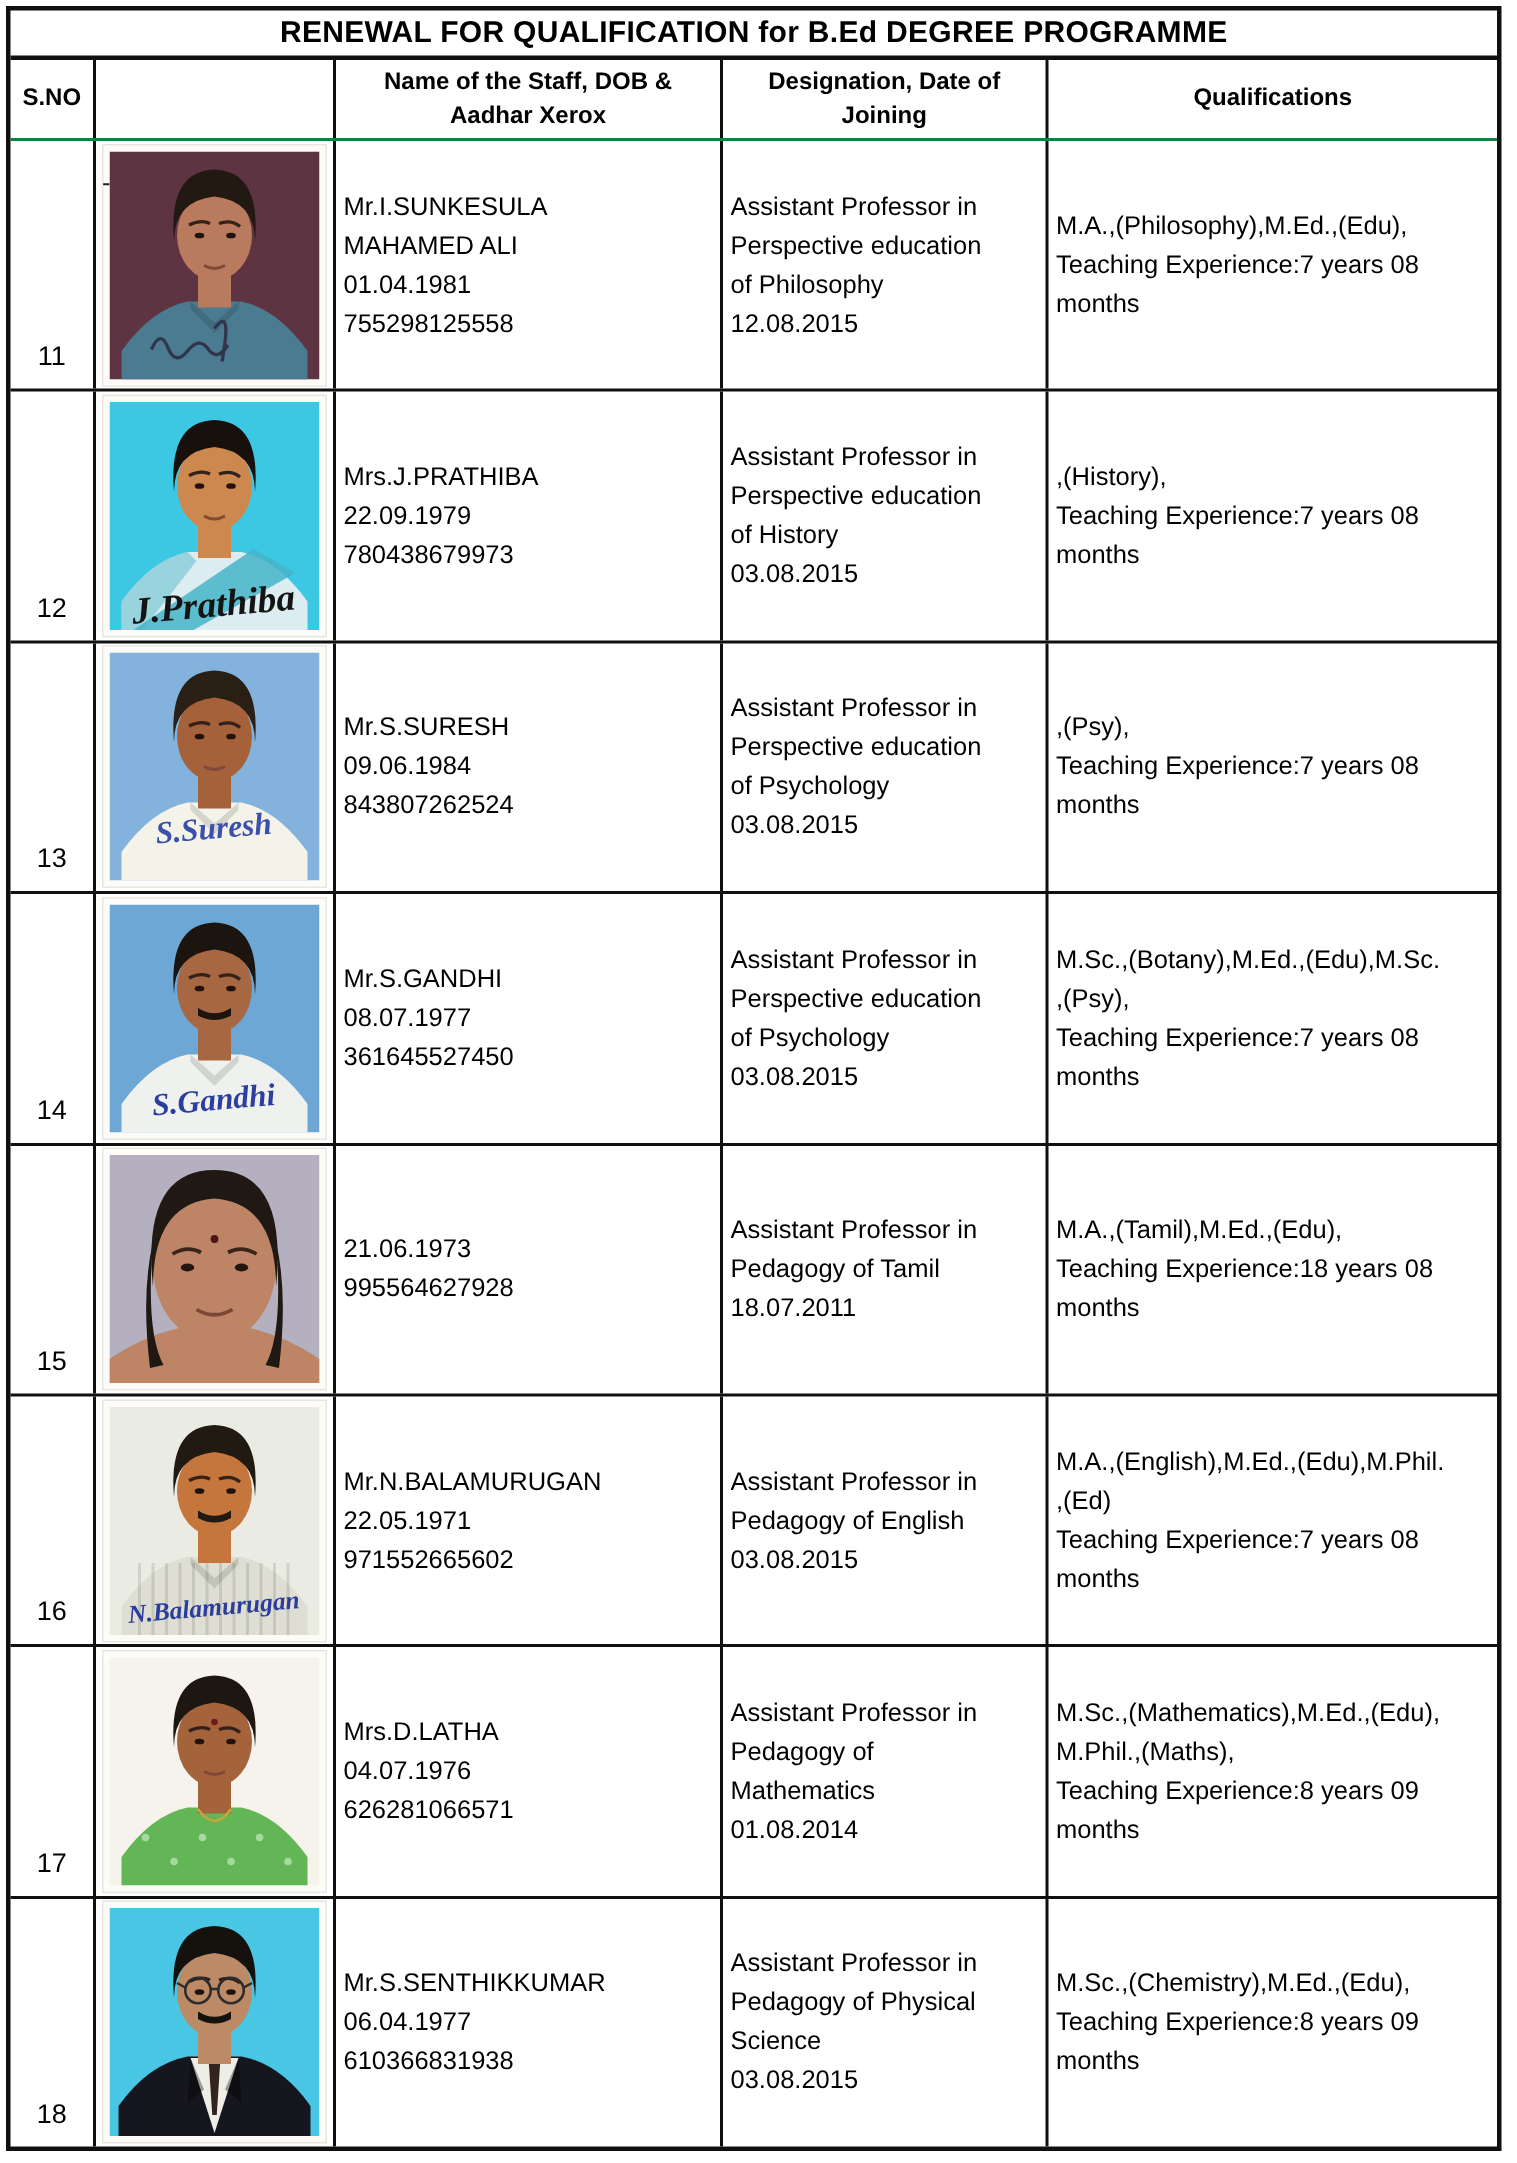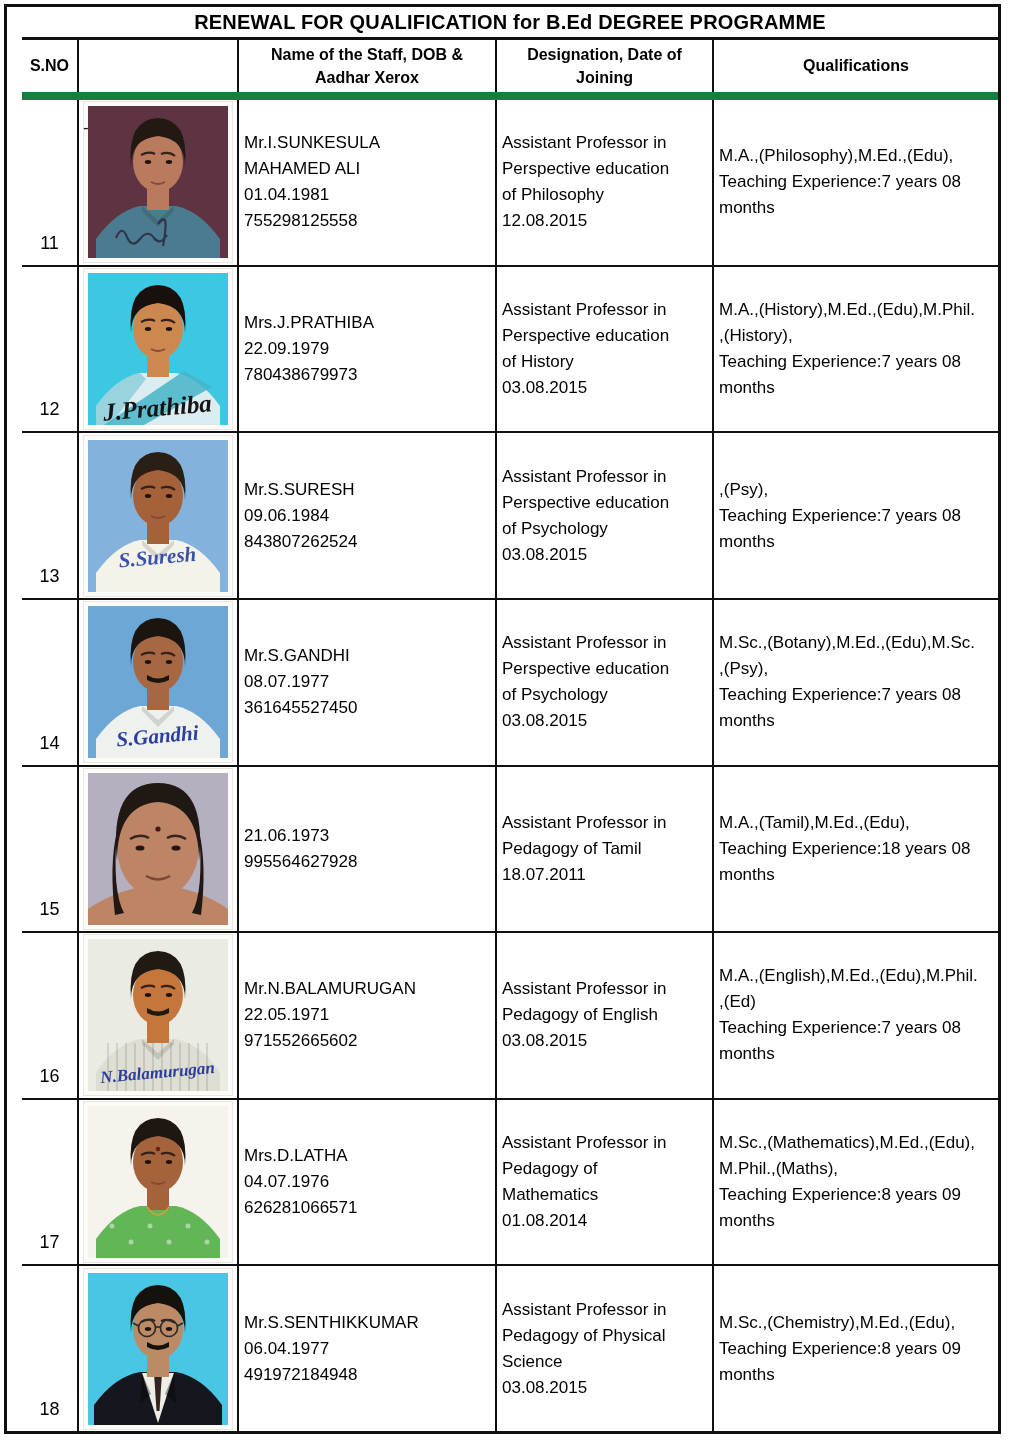--- a/index.html
+++ b/index.html
@@ -1,20 +1,20 @@
 <!DOCTYPE html>
 <html><head>
 <meta charset="utf-8">
 <style>
   html,body{margin:0;padding:0;background:#ffffff;}
   body{width:1011px;height:1442px;position:relative;font-family:"Liberation Sans",sans-serif;color:#000;-webkit-font-smoothing:antialiased;}
-  .sheet{position:absolute;left:4px;top:4px;width:997px;height:1430px;border:3px solid #101010;display:flex;flex-direction:column;box-sizing:border-box;background:#fff;padding-left:15px;}
+  .sheet{position:absolute;left:4px;top:4px;width:997px;height:1430px;border:3px solid #101010;display:flex;flex-direction:column;box-sizing:border-box;background:#fff;}
   .title-row{height:30px;flex:0 0 auto;border-bottom:3px solid #101010;display:flex;align-items:center;justify-content:center;font-weight:bold;font-size:20px;letter-spacing:.2px;}
   .grid{display:grid;grid-template-columns:57px 160px 258px 217px 1fr;}
-  .header-row{height:52px;flex:0 0 auto;border-bottom:8px solid #15803d;}
+  .header-row{height:52px;flex:0 0 auto;border-bottom:2px solid #15803d;}
   .hcell{border-right:2px solid #101010;display:flex;align-items:center;justify-content:center;text-align:center;font-weight:bold;font-size:16px;line-height:1.45;white-space:pre-line;padding:0 4px;}
   .hcell:last-child{border-right:none;}
   #rows{display:contents;}
   .row{flex:1 1 0;border-bottom:2px solid #101010;min-height:0;}
   .row:last-child{border-bottom:none;}
   .cell{border-right:2px solid #101010;position:relative;min-width:0;}
   .cell:last-child{border-right:none;}
   .c-sno{display:flex;align-items:flex-end;justify-content:center;padding-bottom:11px;font-family:Liberation Sans, sans-serif;font-size:18px;}
   .c-photo{display:flex;align-items:center;justify-content:center;}
   .photo-frame{background:#fcfbf8;padding:4px;box-shadow:0 0 0 1px #e8e6e0;line-height:0;}
@@ -104,21 +104,20 @@
           <div class="ln">22.09.1979</div>
           <div class="ln">780438679973</div>
         </div>
     <div class="cell c-text">
           <div class="ln">Assistant Professor in</div>
           <div class="ln">Perspective education</div>
           <div class="ln">of History</div>
           <div class="ln">03.08.2015</div>
         </div>
     <div class="cell c-text">
-          <div class="ln">M.A.,(History),M.Ed.,(Edu),M.Phil.</div>
           <div class="ln">,(History),</div>
           <div class="ln">Teaching Experience:7 years 08</div>
           <div class="ln">months</div>
         </div>
   </div>
 
   <div class="grid row">
     <div class="cell c-sno">
       <span>13</span>
     </div>
@@ -355,21 +354,21 @@
               <circle cx="59" cy="55" r="8.5" fill="none" stroke="#2c2c2c" stroke-width="1.7"></circle>
               <circle cx="81" cy="55" r="8.5" fill="none" stroke="#2c2c2c" stroke-width="1.7"></circle>
               <line x1="67.5" y1="54" x2="72.5" y2="54" stroke="#2c2c2c" stroke-width="1.7"></line>
               <line x1="50.5" y1="53" x2="45" y2="50" stroke="#2c2c2c" stroke-width="1.7"></line>
               <line x1="89.5" y1="53" x2="95" y2="50" stroke="#2c2c2c" stroke-width="1.7"></line>
             </svg></div>
     </div>
     <div class="cell c-text">
           <div class="ln">Mr.S.SENTHIKKUMAR</div>
           <div class="ln">06.04.1977</div>
-          <div class="ln">491972184948</div>
+          <div class="ln">610366831938</div>
         </div>
     <div class="cell c-text">
           <div class="ln">Assistant Professor in</div>
           <div class="ln">Pedagogy of Physical</div>
           <div class="ln">Science</div>
           <div class="ln">03.08.2015</div>
         </div>
     <div class="cell c-text">
           <div class="ln">M.Sc.,(Chemistry),M.Ed.,(Edu),</div>
           <div class="ln">Teaching Experience:8 years 09</div>

